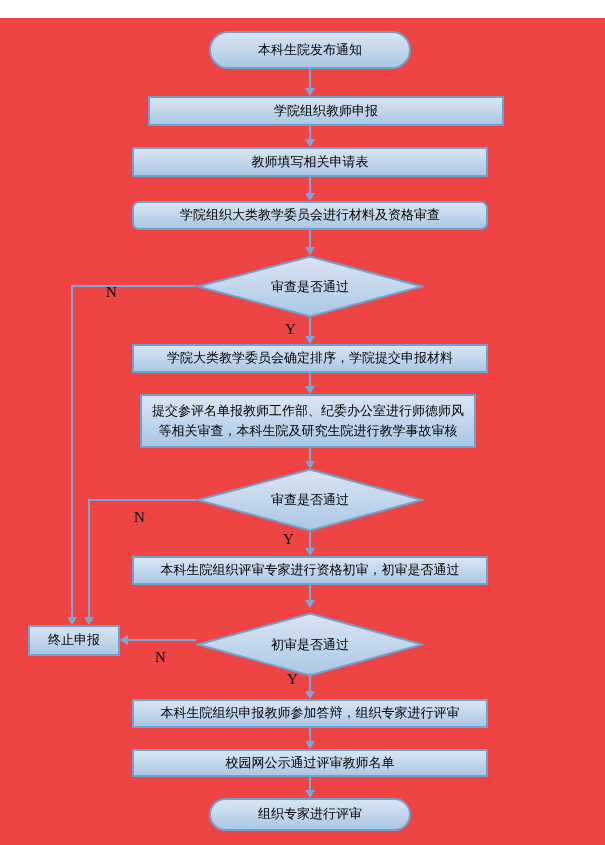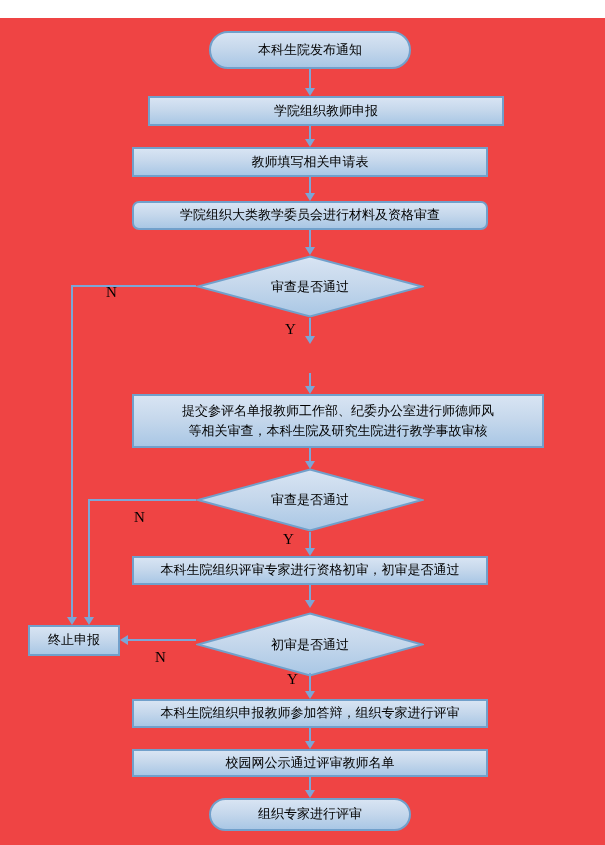--- a/index.html
+++ b/index.html
@@ -67,22 +67,23 @@
 
   <div class="node" style="left:132px; top:183px; width:356px; height:29px;border-radius:7px;">学院组织大类教学委员会进行材料及资格审查</div>
 
   <div class="diamond-wrap" style="left:196px; top:237px; width:228px; height:63px;">
     <svg width="228" height="63" viewBox="0 0 228 63">
       <polygon points="114,1.5 226,31.5 114,61.5 2,31.5" fill="url(#diamondGrad)" stroke="#71A0CB" stroke-width="2"></polygon>
     </svg>
     <div class="diamond-label">审查是否通过</div>
   </div>
 
+  <div class="node" style="left:132px; top:326px; width:356px; height:29px;">学院大类教学委员会确定排序，学院提交申报材料</div>
 
-  <div class="node" style="left:132px; top:376px; width:412px; height:54px;">提交参评名单报教师工作部、纪委办公室进行师德师风
+  <div class="node" style="left:140px; top:376px; width:336px; height:54px;">提交参评名单报教师工作部、纪委办公室进行师德师风
 等相关审查，本科生院及研究生院进行教学事故审核</div>
 
   <div class="diamond-wrap" style="left:196px; top:450px; width:228px; height:64px;">
     <svg width="228" height="64" viewBox="0 0 228 64">
       <polygon points="114,1.5 226,32 114,62.5 2,32" fill="url(#diamondGrad)" stroke="#71A0CB" stroke-width="2"></polygon>
     </svg>
     <div class="diamond-label">审查是否通过</div>
   </div>
 
   <div class="node" style="left:132px; top:538px; width:356px; height:29px;">本科生院组织评审专家进行资格初审，初审是否通过</div>

